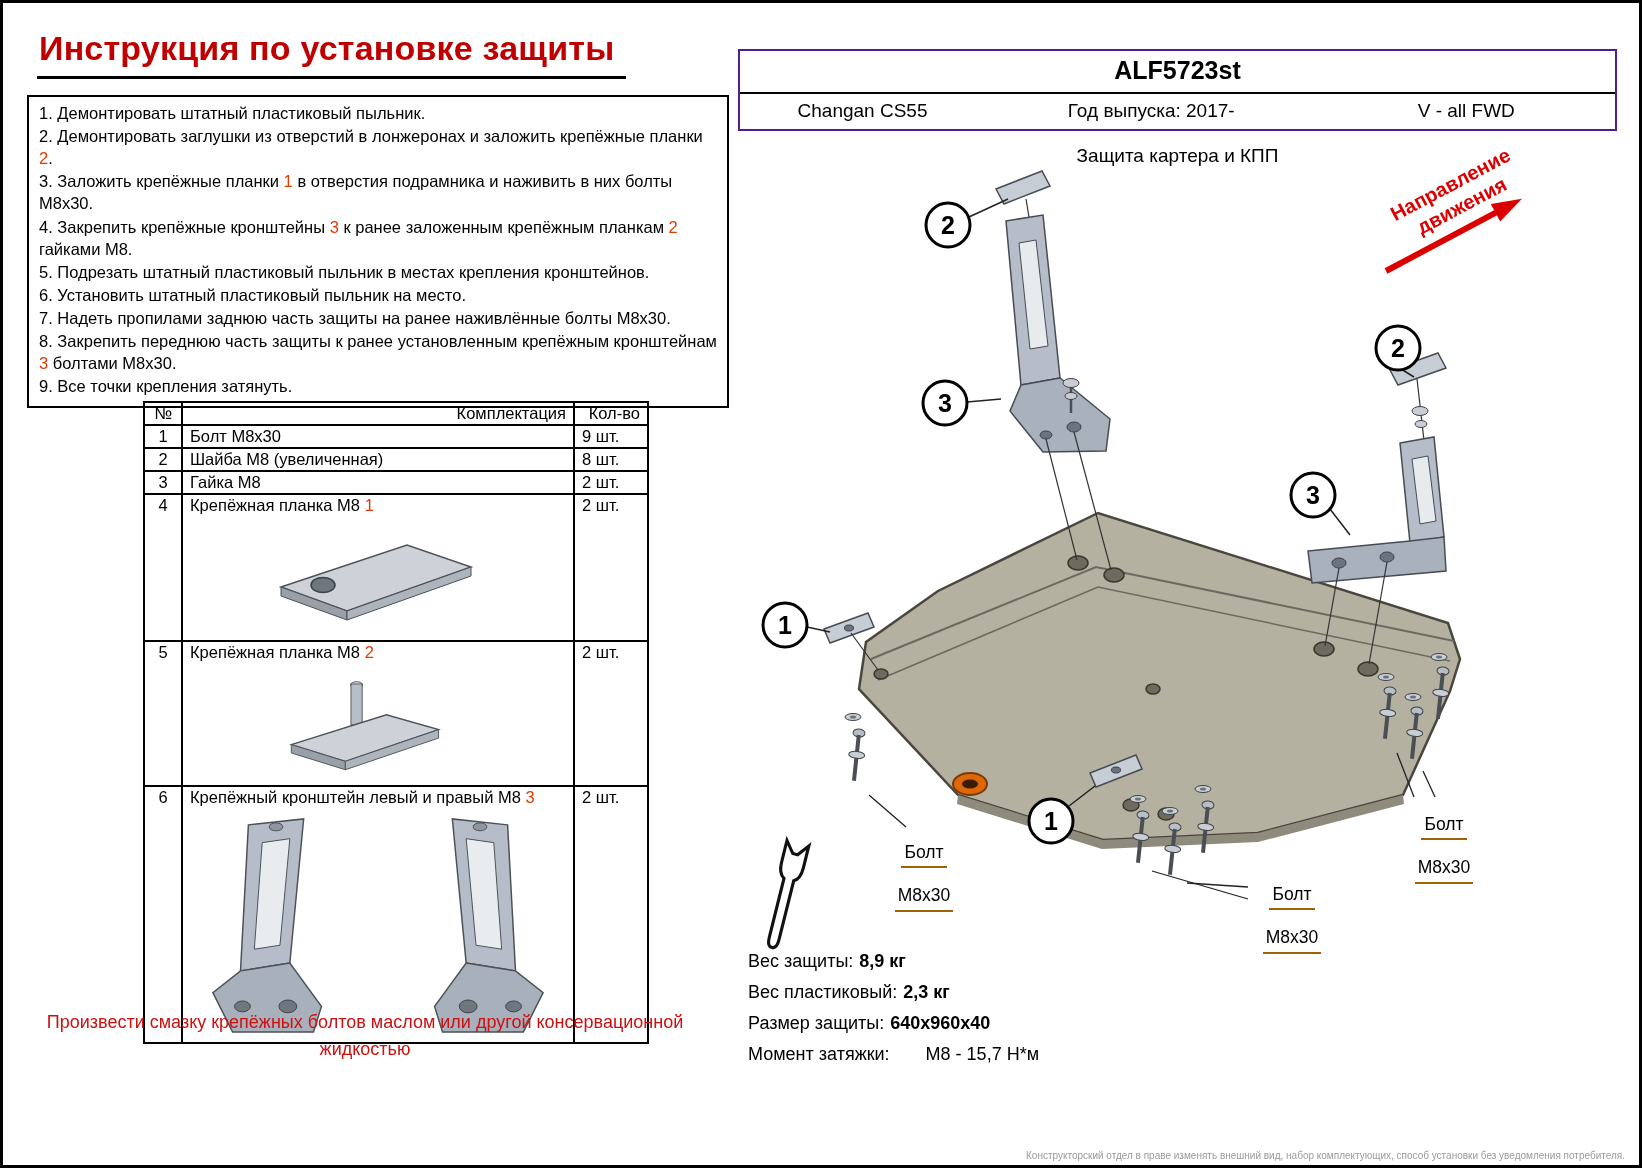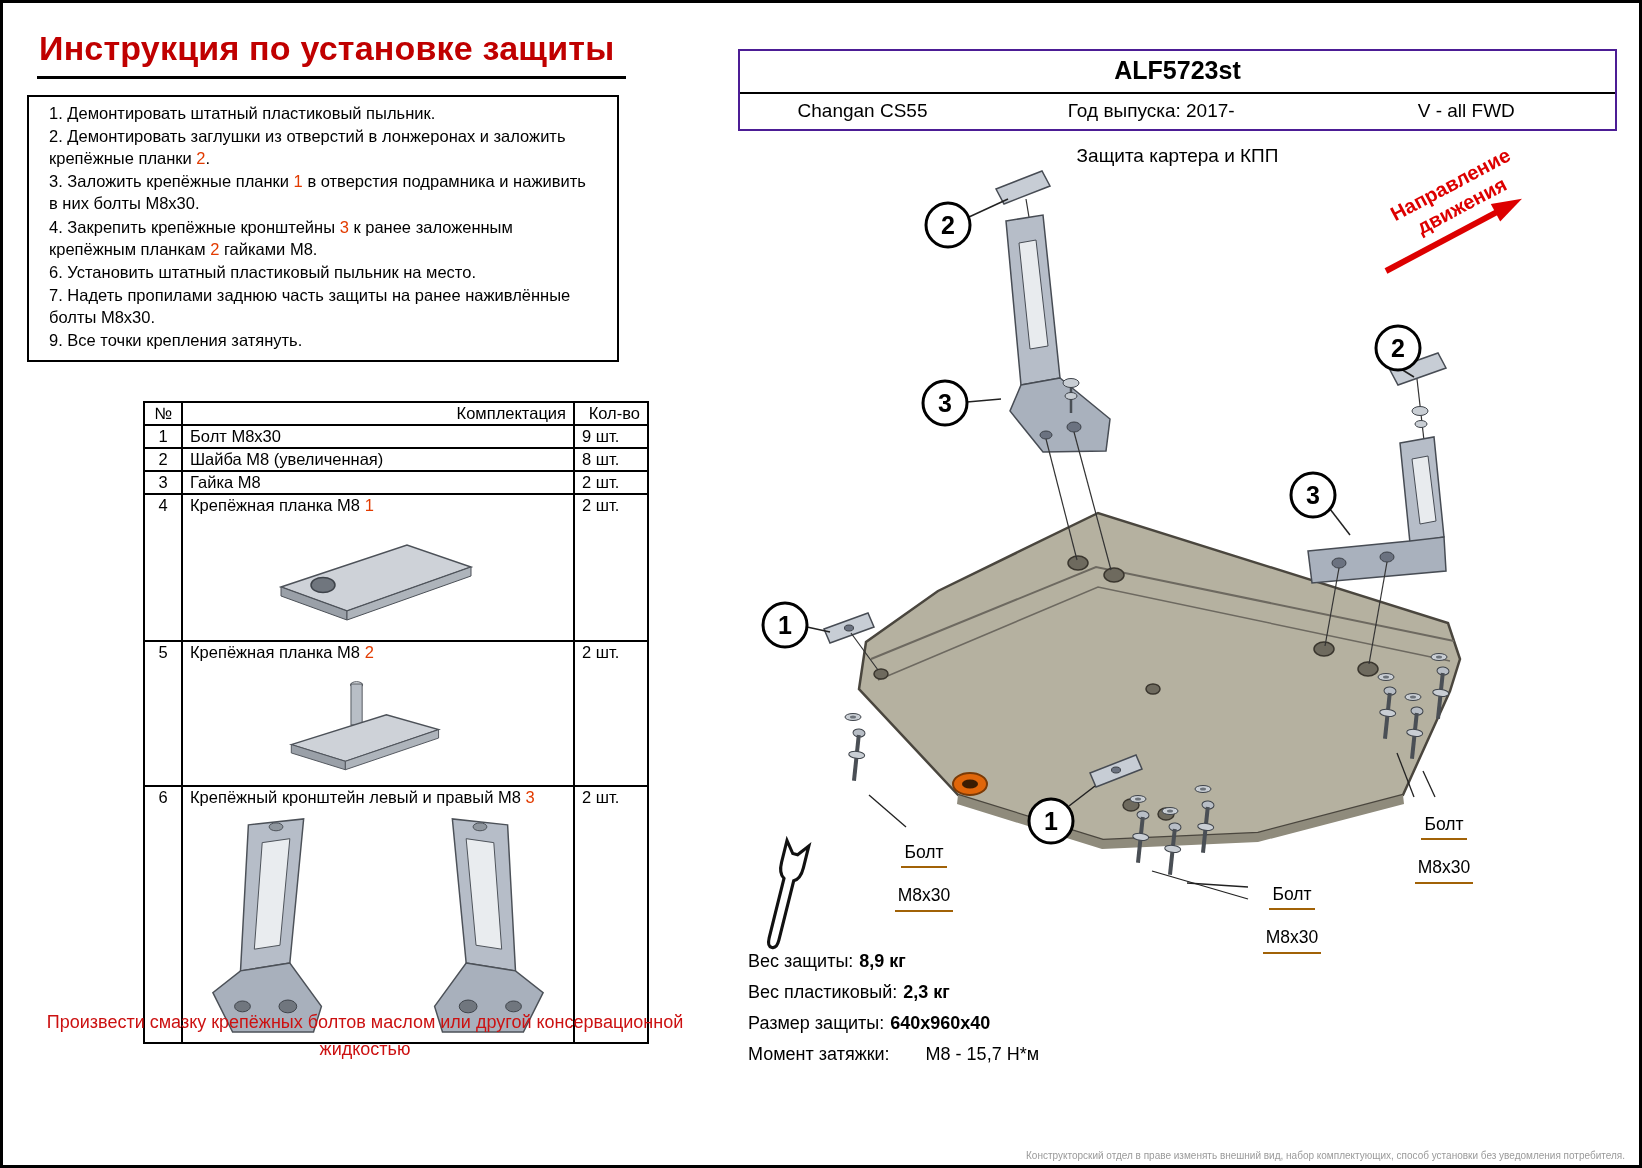--- a/index.html
+++ b/index.html
@@ -22,23 +22,23 @@
   .page-title {
     position: absolute; left: 34px; top: 26px; margin: 0;
     font-size: 34px; font-weight: 700;
     color: var(--title_red, #c00000);
     border-bottom: 3px solid #000;
     padding: 0 12px 8px 2px;
     letter-spacing: 0.2px;
     width: fit-content;
   }
   .instructions-box {
-    position: absolute; left: 24px; top: 92px; width: 592px;
+    position: absolute; left: 24px; top: 92px; width: 702px;
     border: 2px solid #000;
-    padding: 5px 20px 8px;
+    padding: 5px 10px 8px;
     font-size: 16.5px; line-height: 1.34;
   }
   .instr { margin: 0 0 1px; }
   .ref { color: var(--ref_orange, #e23b00); }
 
   .parts-table {
     position: absolute; left: 140px; top: 398px;
     border-collapse: collapse;
     font-size: 16.5px;
   }
@@ -114,22 +114,24 @@
 <div class="page">
 
   <h1 class="page-title">Инструкция по установке защиты</h1>
 
   <div class="instructions-box">
     <div>
         <div class="instr"><span>1. Демонтировать штатный пластиковый пыльник.</span></div>
         <div class="instr"><span>2. Демонтировать заглушки из отверстий в лонжеронах и заложить крепёжные планки </span><span class="ref">2</span><span>.</span></div>
         <div class="instr"><span>3. Заложить крепёжные планки </span><span class="ref">1</span><span> в отверстия подрамника и наживить в них болты М8х30.</span></div>
         <div class="instr"><span>4. Закрепить крепёжные кронштейны </span><span class="ref">3</span><span> к ранее заложенным крепёжным планкам </span><span class="ref">2</span><span> гайками М8.</span></div>
+        <div class="instr"><span>5. Подрезать штатный пластиковый пыльник в местах крепления кронштейнов.</span></div>
         <div class="instr"><span>6. Установить штатный пластиковый пыльник на место.</span></div>
         <div class="instr"><span>7. Надеть пропилами заднюю часть защиты на ранее наживлённые болты М8х30.</span></div>
+        <div class="instr"><span>8. Закрепить переднюю часть защиты к ранее установленным крепёжным кронштейнам </span><span class="ref">3</span><span> болтами М8х30.</span></div>
         <div class="instr"><span>9. Все точки крепления затянуть.</span></div>
       </div>
   </div>
 
   <table class="parts-table">
     <tbody>
         <tr>
       <th class="c-num">№</th>
       <th class="c-name">Комплектация</th>
       <th class="c-qty">Кол-во</th>

